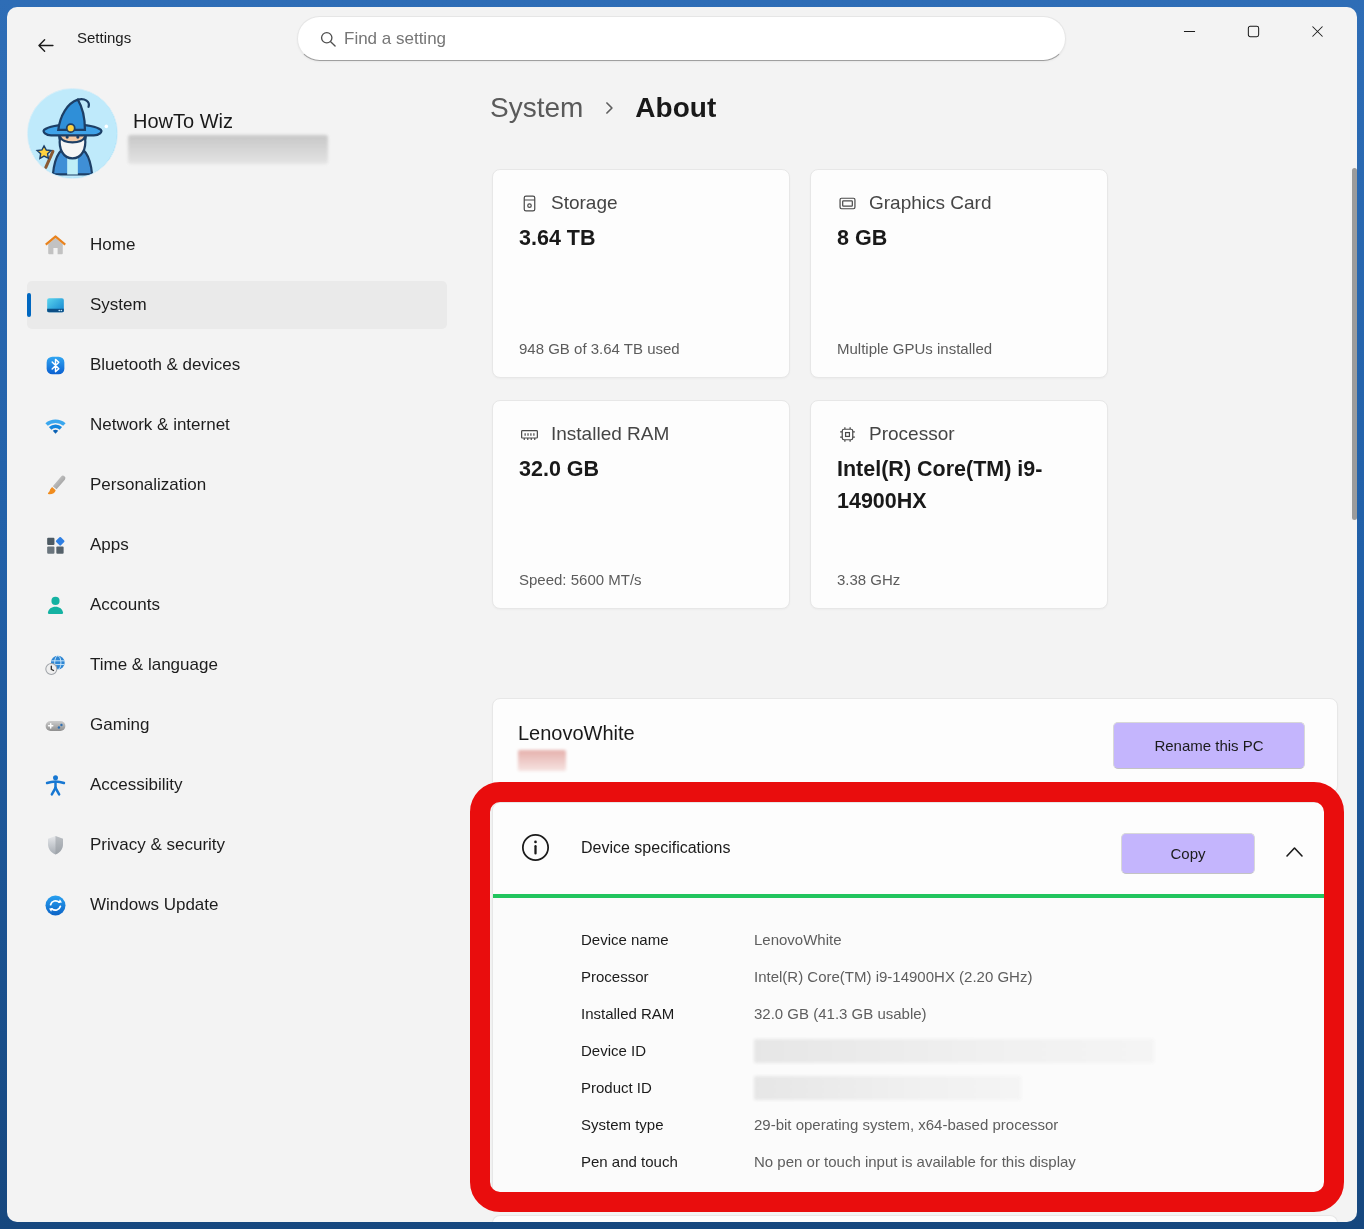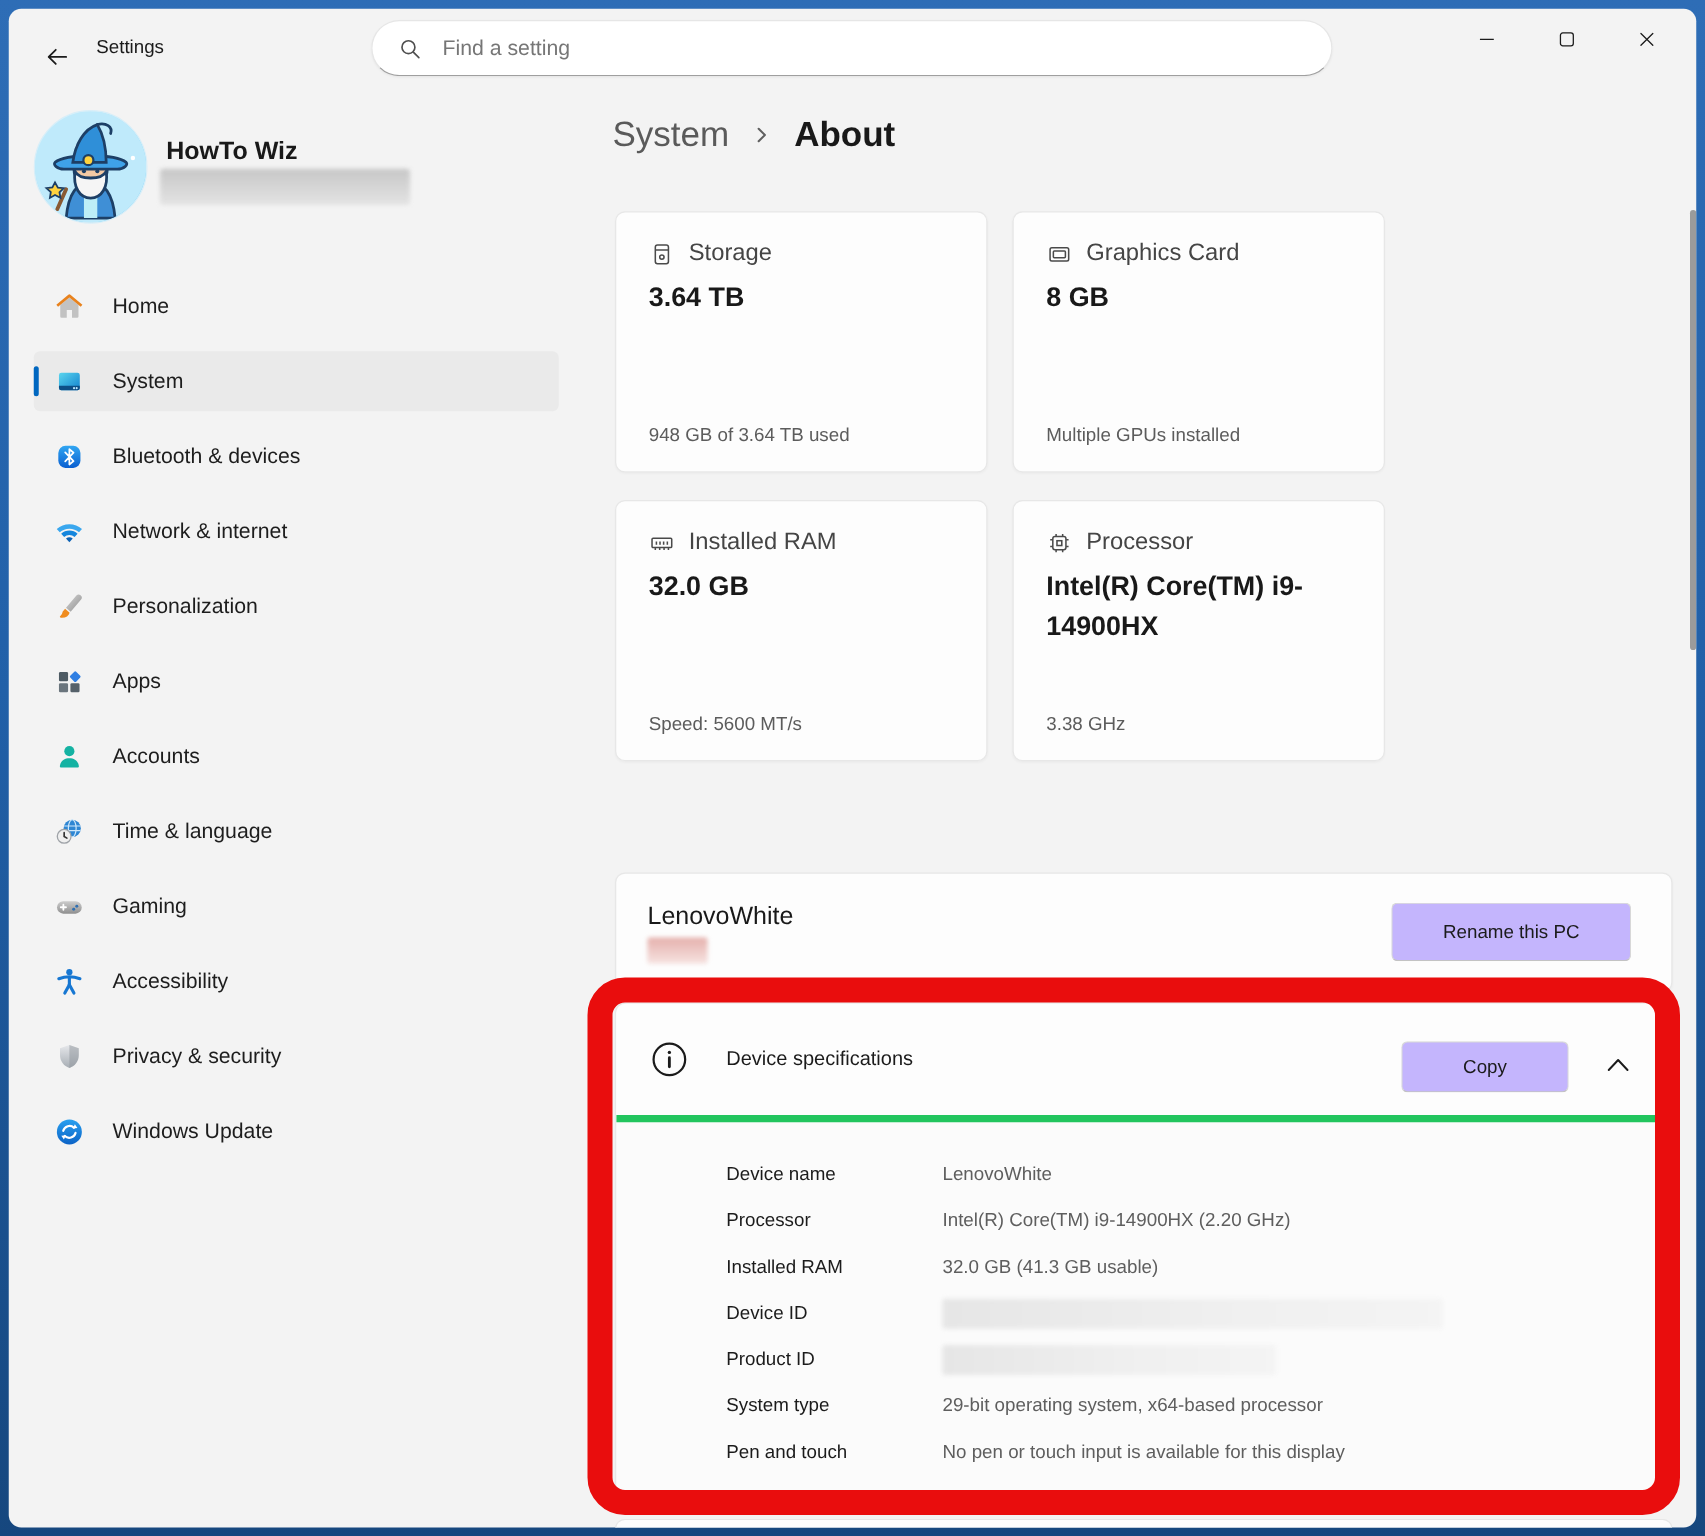--- a/index.html
+++ b/index.html
@@ -14,38 +14,38 @@
     position:absolute; left:7px; top:7px; width:1350px; height:1215px;
     background:#f3f3f3; border-radius:10px; overflow:hidden;
   }
 
   
   .back-btn { position:absolute; left:20px; top:20px; width:36px; height:36px; display:flex; align-items:center; justify-content:center; border-radius:5px; }
   .app-title { position:absolute; left:70px; top:22px; font-size:15px; color:#1b1b1b; }
   .searchbox {
     position:absolute; left:290px; top:9px; width:769px; height:45px;
     background:#ffffff; border:1px solid #e6e6e6; border-bottom:1px solid #9f9f9f;
-    border-radius:23px; display:flex; align-items:center; padding-left:20px; gap:16px;
+    border-radius:23px; display:flex; align-items:center; padding-left:20px; gap:6px;
     box-shadow:0 1px 2px rgba(0,0,0,.05);
   }
   .searchbox input {
     border:none; outline:none; background:transparent; font-size:17px; color:#1b1b1b;
     width:640px; font-family:"Liberation Sans","DejaVu Sans",sans-serif;
   }
   .searchbox input::placeholder { color:#767676; }
   .win-controls { position:absolute; right:8px; top:0; height:52px; display:flex; }
   .win-btn { width:64px; height:48px; display:flex; align-items:center; justify-content:center; }
 
   
   .avatar {
     position:absolute; left:20px; top:81px; width:91px; height:91px; border-radius:50%;
     background:radial-gradient(circle at 35% 30%, #e5f7fe 0%, #aee6fb 55%, #7fd0f4 100%);
     overflow:hidden; border:1px solid #d8eef8;
   }
-  .user-name { position:absolute; left:126px; top:103px; font-size:20px; font-weight:700; color:#191919;text-align:right; }
+  .user-name { position:absolute; left:126px; top:103px; font-size:20px; font-weight:400; color:#191919;text-align:right; }
   .redact-email {
     position:absolute; left:121px; top:128px; width:200px; height:29px; border-radius:3px;
     background:linear-gradient(180deg,#bdbdbd,#e0e0e0); filter:blur(1.5px); opacity:.8;
   }
   .nav { position:absolute; left:20px; top:0; width:420px; }
   .nav-item {
     position:absolute; left:0; width:420px; height:48px; border-radius:5px;
     display:flex; align-items:center; gap:22px; padding-left:16px; cursor:default;
   }
   .nav-item.selected { background:#eaeaea; }
@@ -75,21 +75,21 @@
     background:linear-gradient(180deg,#e5b0ac,#f6e3e1); filter:blur(1.5px);
   }
   .btn {
     background:#c4b5fd; border:1px solid #d8d8d8; border-bottom-color:#c3c3c3;
     border-radius:5px; font-size:15px; color:#1b1b1b; display:flex; align-items:center; justify-content:center;
     font-family:"Liberation Sans","DejaVu Sans",sans-serif;
   }
   .rename-btn { position:absolute; right:32px; top:23px; width:192px; height:47px; }
 
   .spec-card { left:485px; top:795px; width:846px; height:394px; background:#fbfbfb; }
-  .spec-head { position:absolute; left:0; top:0; width:100%; height:95px; background:#fdfdfd; border-radius:8px 8px 0 0; border-bottom:6px solid #22c55e; }
+  .spec-head { position:absolute; left:0; top:0; width:100%; height:95px; background:#fdfdfd; border-radius:8px 8px 0 0; border-bottom:4px solid #22c55e; }
   .info-icon { position:absolute; left:28px; top:30px; width:29px; height:29px; }
   .spec-title { position:absolute; left:88px; top:36px; font-size:16px; color:#1b1b1b; }
   .copy-btn { position:absolute; right:82px; top:30px; width:134px; height:41px; }
   .exp-chevron { position:absolute; right:33px; top:42px; width:19px; height:13px; }
   .spec-rows { position:absolute; left:88px; top:118px; width:720px; }
   .spec-row { display:flex; height:37px; align-items:center; }
   .spec-label { width:173px; font-size:15px; color:#1b1b1b; flex:0 0 173px; }
   .spec-value { font-size:15px; color:#5e5e5e; }
   .redact-gray { width:400px; height:24px; border-radius:2px; background:linear-gradient(90deg,#e6e6e6,#f0f0f0 60%,#f4f4f4); filter:blur(1.5px); }
   .redact-gray.short { width:267px; }

